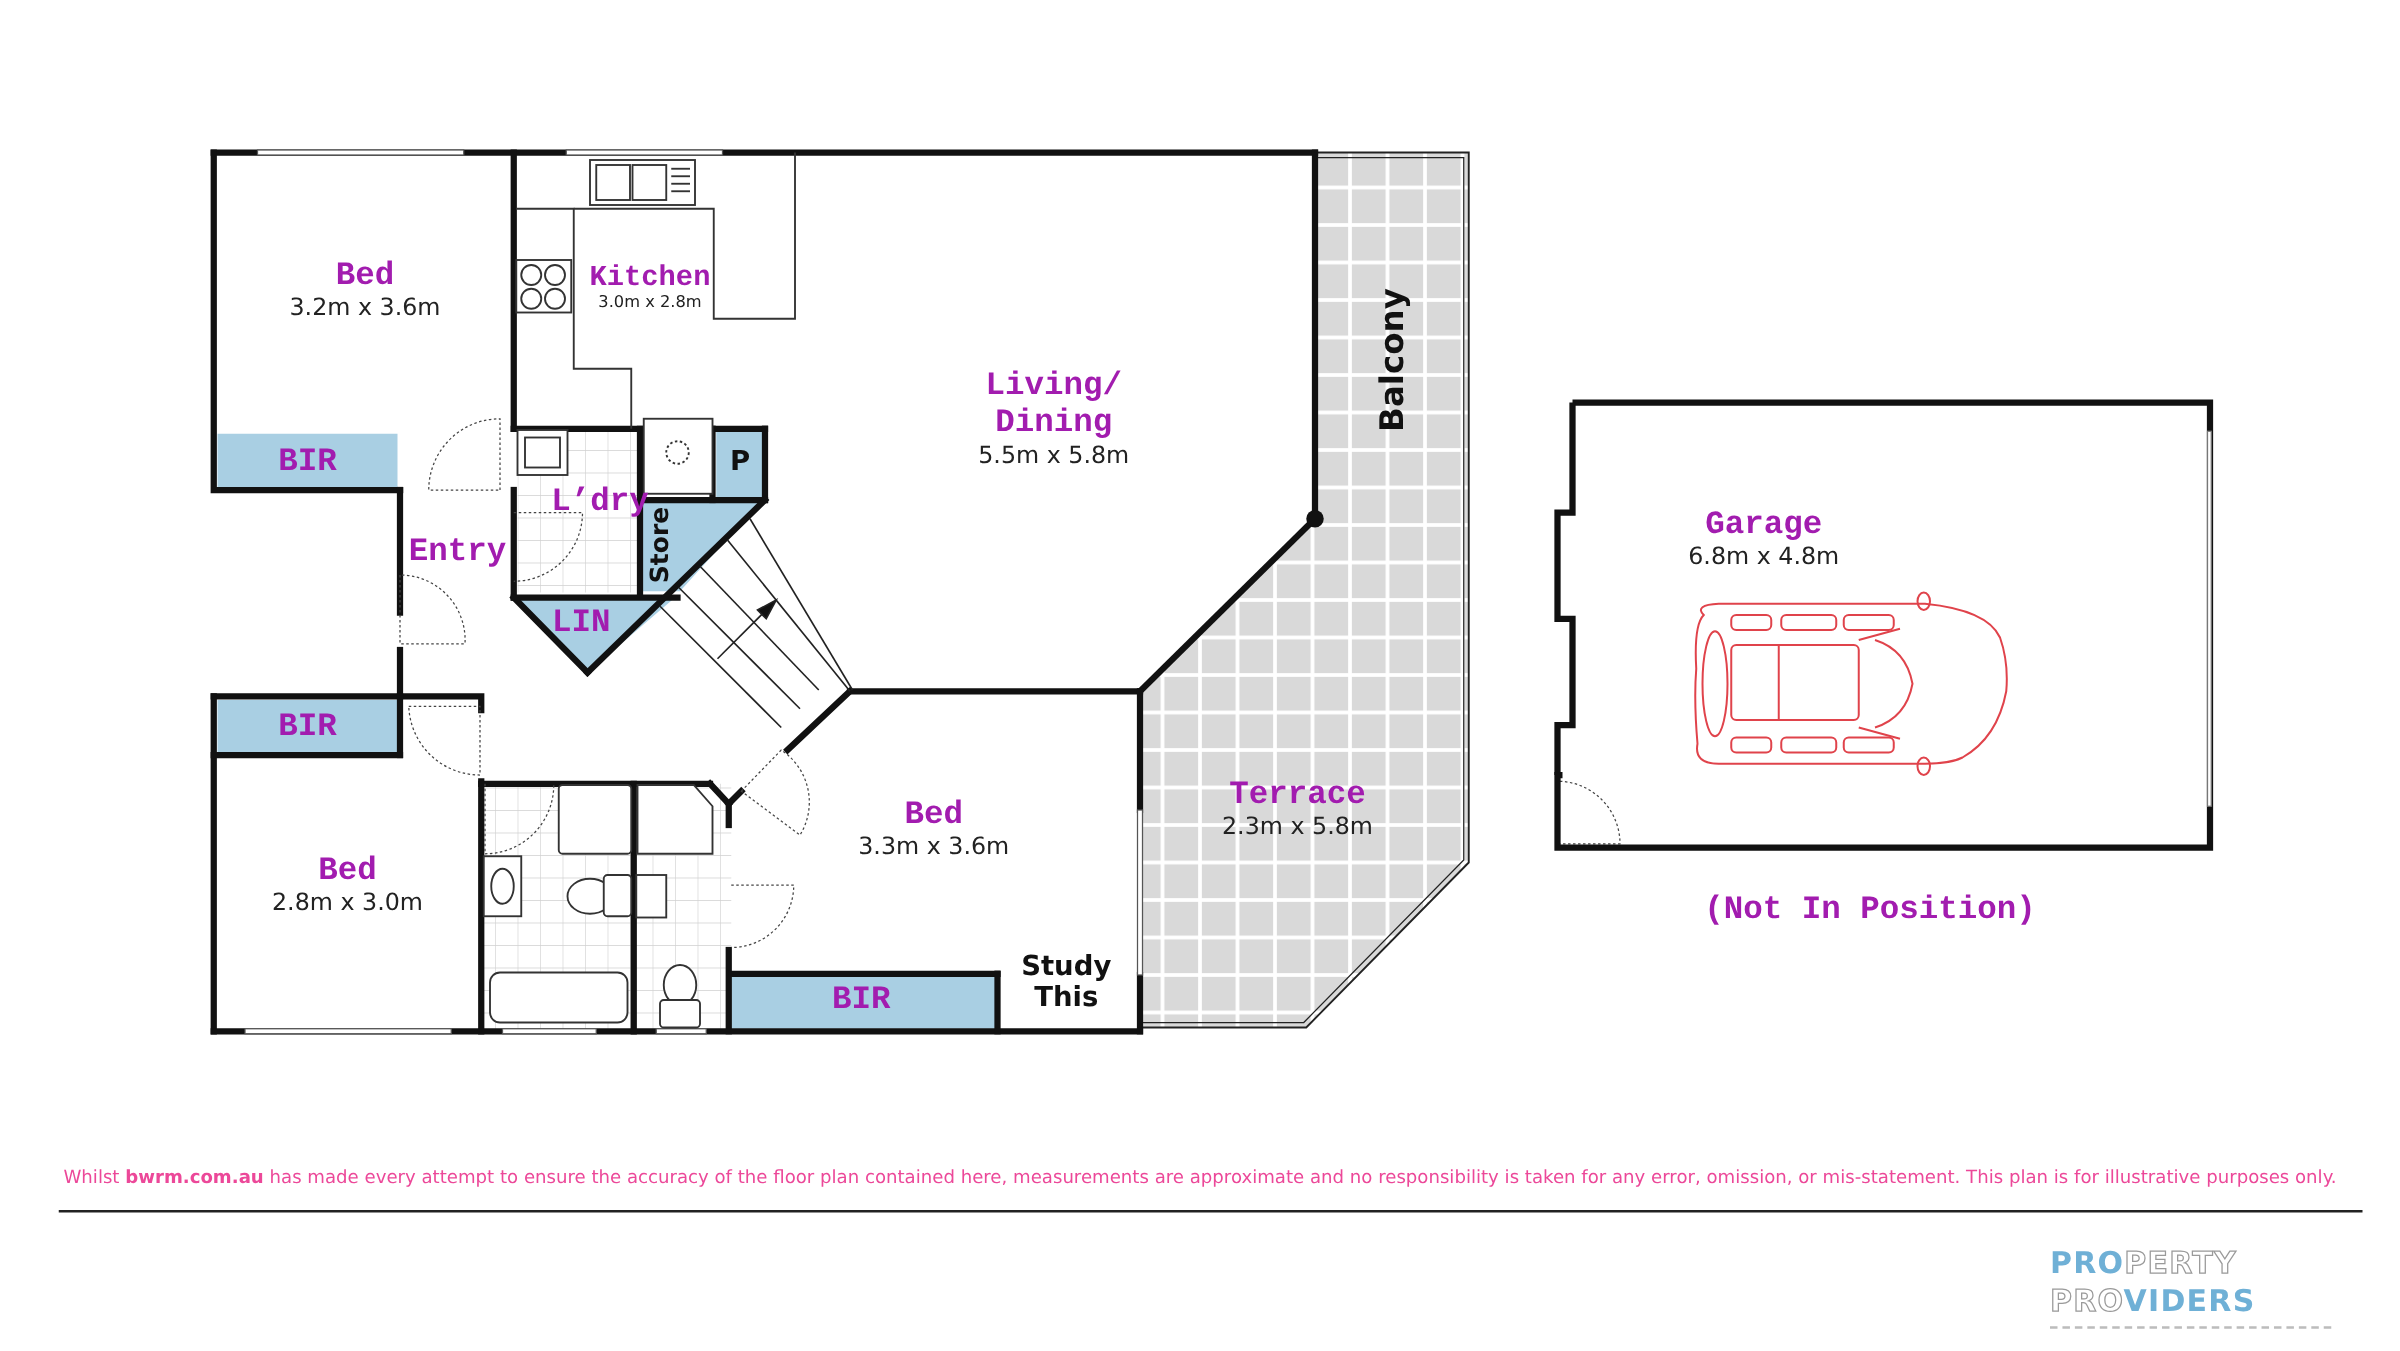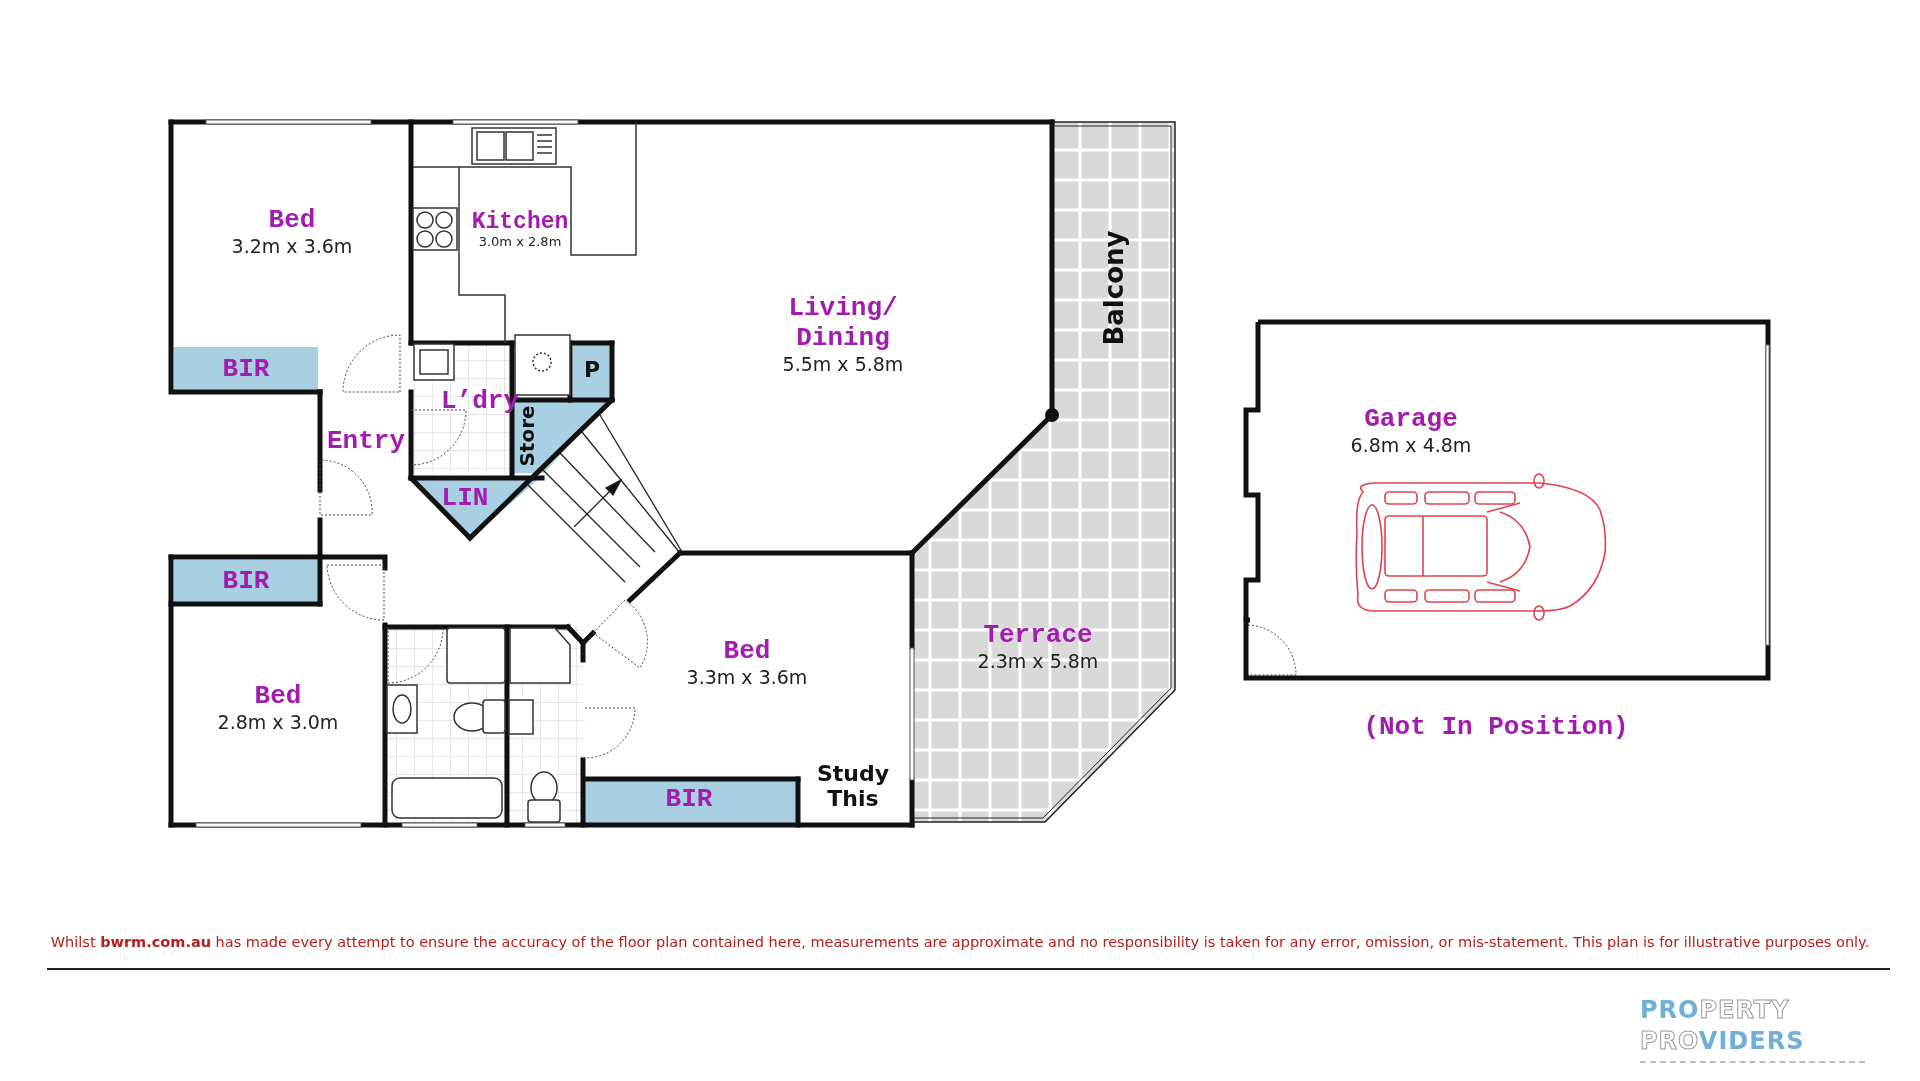--- a/index.html
+++ b/index.html
@@ -4,21 +4,21 @@
 <style>
   html, body { margin:0; padding:0; background:#ffffff; }
   body { width:1920px; height:1081px; position:relative; overflow:hidden; font-family:"DejaVu Sans", "Liberation Sans", sans-serif; color:#111; }
   #plan { position:absolute; left:0; top:0; width:1920px; height:1081px; }
   .lbl { position:absolute; text-align:center; white-space:nowrap; transform:translate(-50%,-50%); line-height:1.15; }
   .name { font-weight:bold; font-size:26px; color:#a21caf;font-family:Liberation Mono, monospace; }
   .dim { font-size:19px; color:#222; }
   .small-name { font-weight:bold; font-size:22px; }
   .store-lbl { position:absolute; font-weight:bold; font-size:20px; transform:translate(-50%,-50%) rotate(-90deg); white-space:nowrap; }
   .balcony-lbl { position:absolute; font-weight:bold; font-size:26px; transform:translate(-50%,-50%) rotate(-90deg); white-space:nowrap; }
-  .disclaimer { position:absolute; left:0; width:1920px; top:934px; text-align:center; font-size:14.5px; color:#b91c1c; }
+  .disclaimer { position:absolute; left:0; width:1920px; top:934px; text-align:center; font-size:14.5px; color:#ec4899; }
   .disclaimer b { font-weight:bold; }
   .rule { position:absolute; left:47px; width:1843px; top:968px; height:2px; background:#222; }
   .logo { position:absolute; left:1640px; top:995px; width:230px; height:70px; font-weight:bold; font-size:24px; line-height:31px; letter-spacing:1px; }
   .logo .row { display:block; }
   .logo .fill { color:#6fb0d6; }
   .logo .outline { color:#ffffff; -webkit-text-stroke:1px #9a9a9a; }
   .logo .dash { position:absolute; left:0; top:66px; width:225px; border-top:2px dashed #bcbcbc; }
 </style>
 </head>
 <body>

